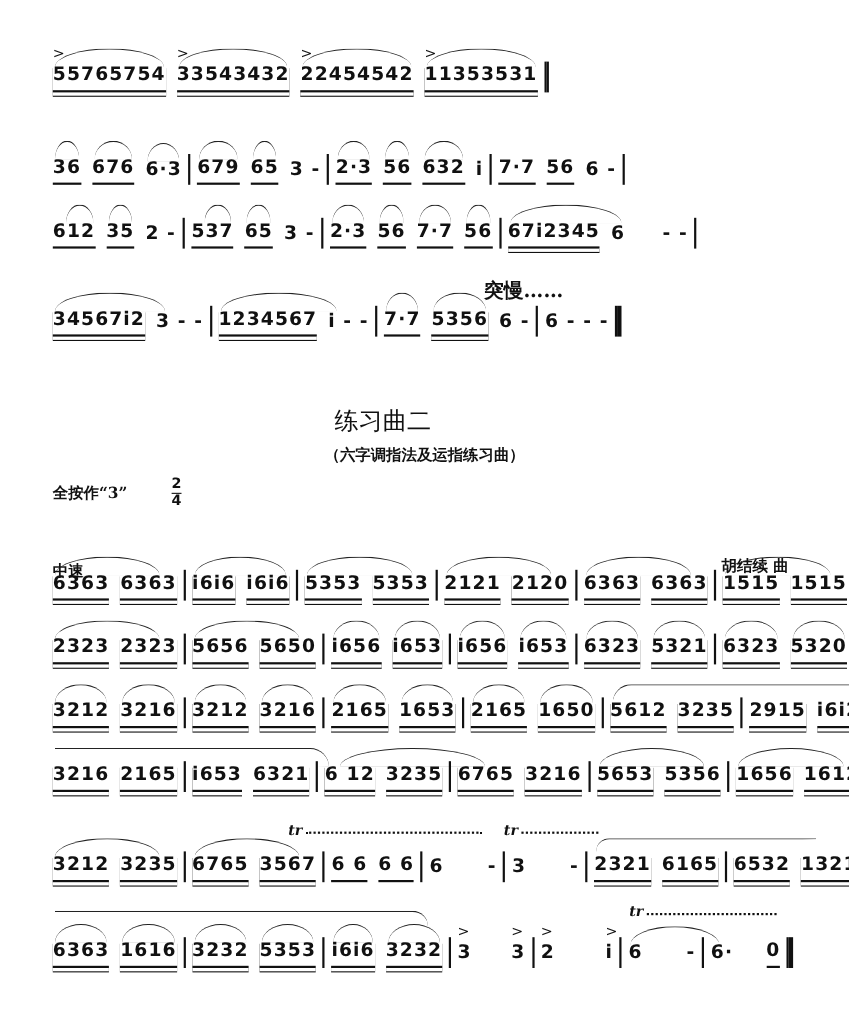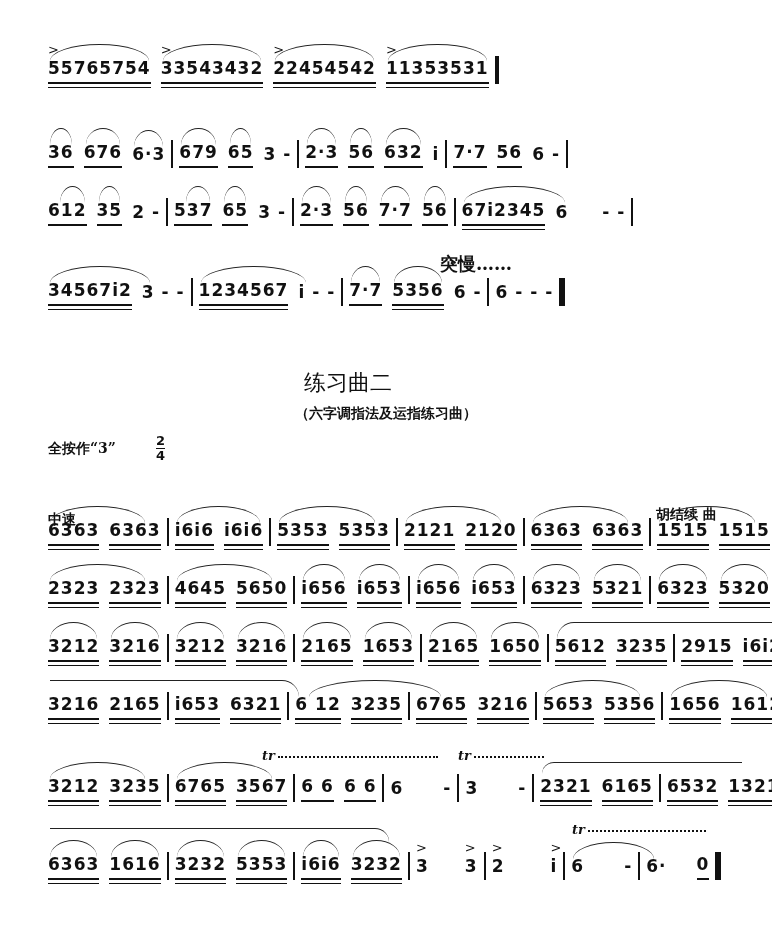--- a/index.html
+++ b/index.html
@@ -166,21 +166,21 @@
 </div>
 
 <div class="row" style="top:576px;">
   <div class="line" style="left:42px;">
     <div class="measure">
         <span class="grp dbl"><span class="slur" style="right:-46px"></span><span>2323</span></span>
         <span class="grp dbl">2323</span>
       </div>
     <div class="bar"></div>
     <div class="measure">
-        <span class="grp dbl"><span class="slur" style="right:-46px"></span><span>4645</span></span>
+        <span class="grp dbl"><span class="slur" style="right:-46px"></span><span>5656</span></span>
         <span class="grp dbl">5650</span>
       </div>
     <div class="bar"></div>
     <div class="measure">
         <span class="grp dbl"><span class="slur"></span><span>i656</span></span>
         <span class="grp dbl"><span class="slur"></span><span>i653</span></span>
       </div>
     <div class="bar"></div>
     <div class="measure">
         <span class="grp dbl"><span class="slur"></span><span>i656</span></span>

